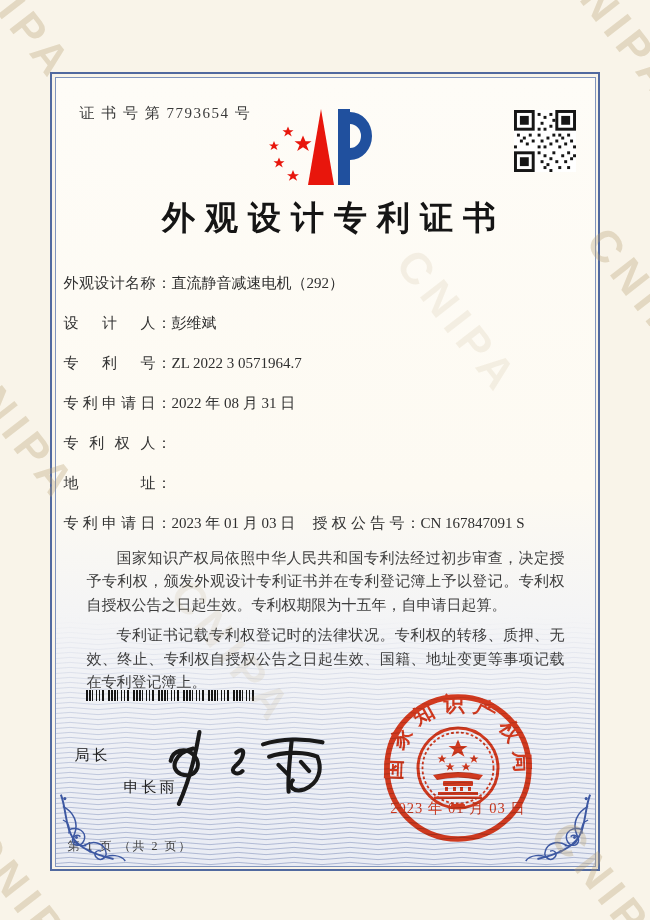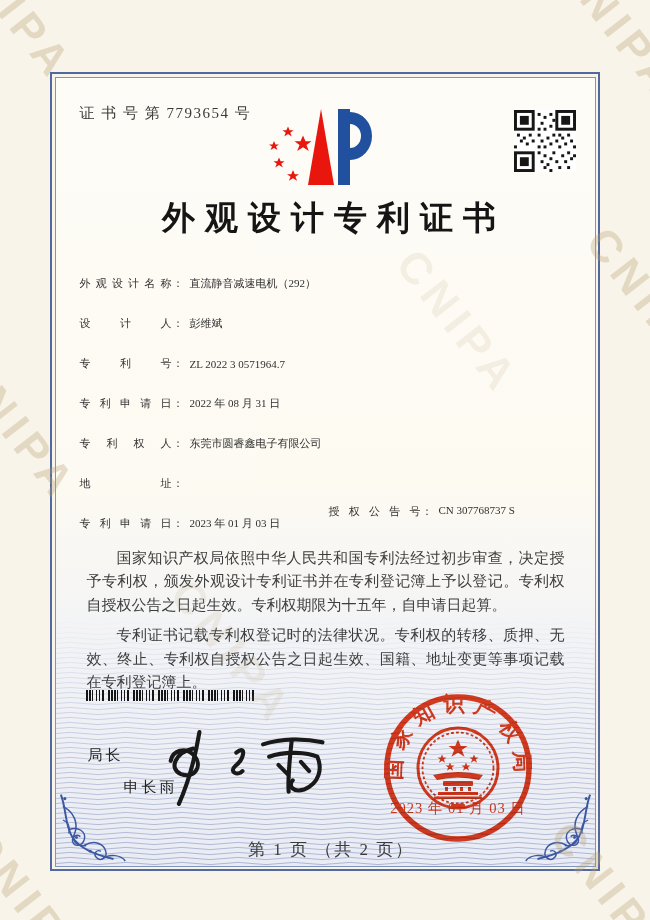--- a/index.html
+++ b/index.html
@@ -26,45 +26,45 @@
   .frame-inner{position:relative;width:100%;height:100%;box-sizing:border-box;
          border:1px solid var(--border-blue-light);overflow:hidden;
          background:linear-gradient(180deg,#fefcf7 0%,#fdfaf2 52%,#f2f3f6 72%,#e9ecf4 100%);text-decoration:underline;}
 
   .cert-number{position:absolute;left:24px;top:26px;font-size:15px;letter-spacing:1.5px;color:#3a3a3a;}
   .logo{position:absolute;left:212px;top:28px;}
   .qr{position:absolute;left:458px;top:32px;}
   .title{position:absolute;left:8px;right:0;top:118px;text-align:center;font-size:33px;
          font-weight:bold;letter-spacing:10px;padding-left:10px;color:#151515;}
 
-  .fields{position:absolute;left:24px;top:186px;width:494px;font-size:11px;color:#2f2f2f;}
+  .fields{position:absolute;left:8px;top:186px;width:494px;font-size:15px;color:#2f2f2f;}
   .frow{display:flex;align-items:center;height:40px;position:relative;}
   .flabel{display:inline-block;width:92px;text-align:justify;text-align-last:justify;color:#333;}
   .fcolon{margin-left:1px;}
-  .fvalue{margin-left:6px;white-space:nowrap;}
-  .grant2{position:absolute;left:249px;top:0;height:40px;display:flex;}
+  .fvalue{white-space:nowrap;}
+  .grant2{position:absolute;left:249px;top:0;height:40px;display:flex;align-items:center;}
 
   .body-text{position:absolute;left:24px;top:462px;width:492px;font-size:15px;line-height:23.6px;
              text-align:justify;color:#3d3d3d;}
   .body-text p{margin:7px;text-indent:2em;}
 
   .barcode{position:absolute;left:30px;top:612px;width:170px;height:11px;
     background:repeating-linear-gradient(90deg,#151515 0 1.5px,transparent 1.5px 3px,
       #151515 3px 5px,transparent 5px 6px,#151515 6px 6.8px,transparent 6.8px 9.5px,
       #151515 9.5px 11px,transparent 11px 12.5px);}
 
-  .signer-title{position:absolute;left:32px;top:668px;font-family:"Liberation Sans","DejaVu Sans",sans-serif;
+  .signer-title{position:absolute;left:19px;top:668px;font-family:"Liberation Sans","DejaVu Sans",sans-serif;
                 font-size:15px;letter-spacing:3px;color:#222;}
   .signer-name{position:absolute;left:36px;top:700px;font-family:"Liberation Sans","DejaVu Sans",sans-serif;
                font-size:15px;letter-spacing:3px;color:#222;margin-left:32px;}
   .signature{position:absolute;left:92px;top:650px;}
 
   .seal{position:absolute;left:316px;top:604px;opacity:.92;mix-blend-mode:multiply;}
 
-  .page-indicator{position:absolute;left:12px;right:0;top:760px;text-align:center;font-size:17px;
+  .page-indicator{position:absolute;left:12px;right:0;top:760px;font-size:12px;
                   letter-spacing:2px;color:#3b3b3b;}
   .continuation{position:absolute;left:0;right:0;top:882px;text-align:center;font-size:13.5px;
                 letter-spacing:3px;color:#2c2c2c;z-index:2;}
 
   .waves{position:absolute;left:0;right:0;bottom:0;pointer-events:none;}
   .flourish{position:absolute;bottom:1px;pointer-events:none;}
   .flourish.left{left:1px;}
   .flourish.right{right:1px;transform:scaleX(-1);}
 </style>
 </head>
@@ -206,34 +206,33 @@
           <span class="fvalue">ZL 2022 3 0571964.7</span>
         </div>
         <div class="frow">
           <span class="flabel">专利申请日</span>
             <span class="fcolon">：</span>
           <span class="fvalue">2022 年 08 月 31 日</span>
         </div>
         <div class="frow">
           <span class="flabel">专利权人</span>
             <span class="fcolon">：</span>
-          <span class="fvalue">东莞市圆睿鑫电子有限公司</span>
         </div>
         <div class="frow">
           <span class="flabel">地址</span>
             <span class="fcolon">：</span>
         </div>
         <div class="frow">
           <span class="flabel">专利申请日</span>
             <span class="fcolon">：</span>
           <span class="fvalue">2023 年 01 月 03 日</span>
           <span class="grant2">
             <span class="flabel">授权公告号</span>
               <span class="fcolon">：</span>
-            <span class="fvalue">CN 307768737 S</span>
+            <span class="fvalue">CN 167847091 S</span>
           </span>
         </div>
       </div>
 
       <div class="body-text">
         <p>国家知识产权局依照中华人民共和国专利法经过初步审查，决定授予专利权，颁发外观设计专利证书并在专利登记簿上予以登记。专利权自授权公告之日起生效。专利权期限为十五年，自申请日起算。</p>
         <p>专利证书记载专利权登记时的法律状况。专利权的转移、质押、无效、终止、专利权自授权公告之日起生效、国籍、地址变更等事项记载在专利登记簿上。</p>
       </div>
 
       <div class="barcode"></div>

